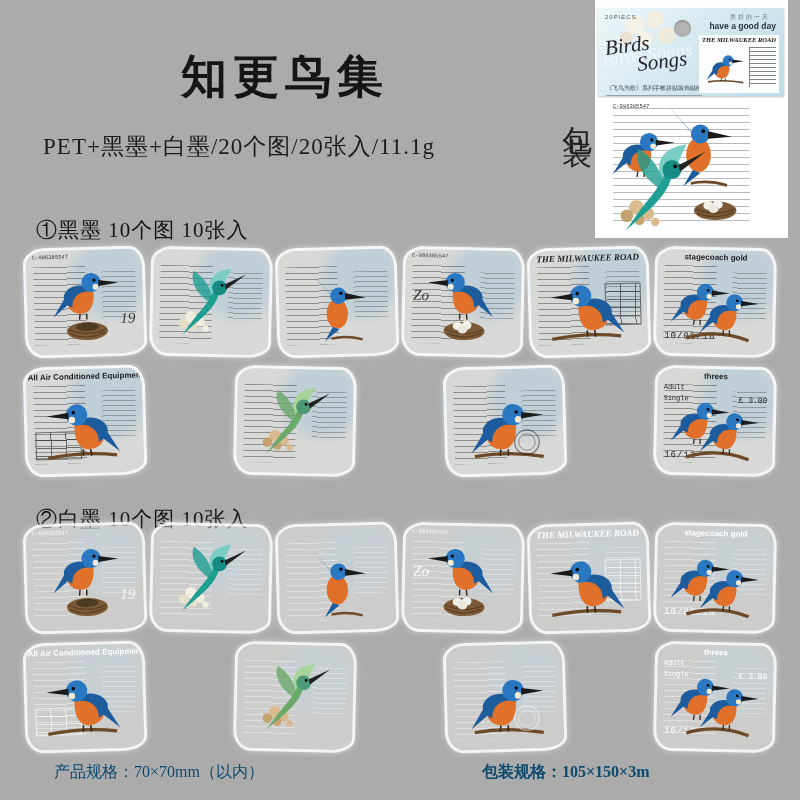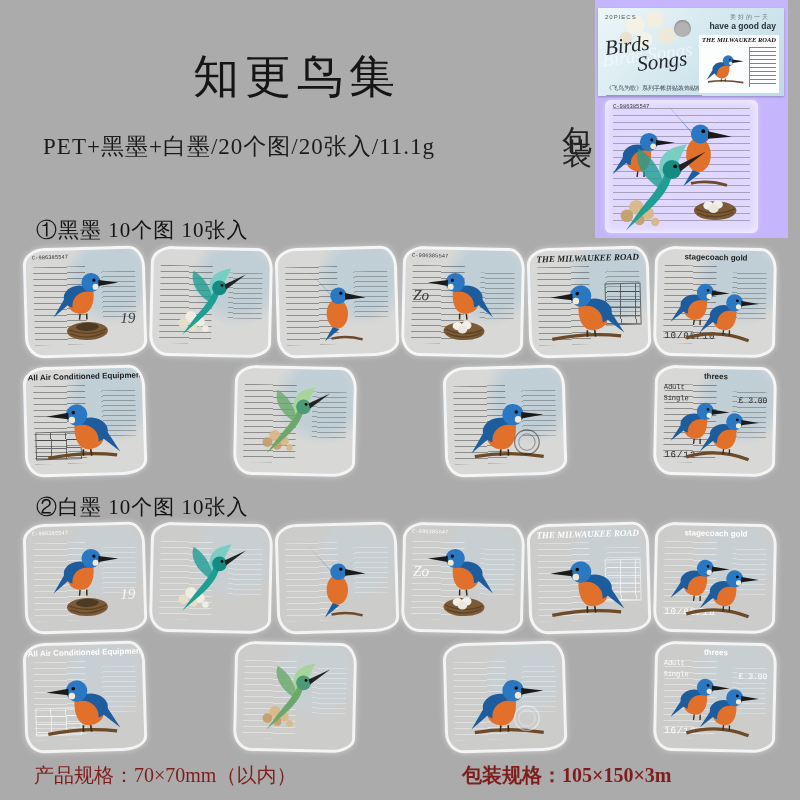--- a/index.html
+++ b/index.html
@@ -5,30 +5,30 @@
   html,body{margin:0;padding:0;}
   body{
     width:800px;height:800px;position:relative;overflow:hidden;
     background:#ababab;
     font-family:"Liberation Serif", serif;
     color:#1b1b1b;
   }
   
   .page-title{
     position:absolute;top:46px;left:0;width:570px;text-align:center;
-    font-size:46px;font-weight:normal;letter-spacing:6px;color:#151515;margin-left:12px;
+    font-size:46px;font-weight:bold;letter-spacing:6px;color:#151515;
   }
   .page-subtitle{
     position:absolute;top:131px;left:0;width:478px;text-align:center;
     font-size:23px;color:#1c1c1c;letter-spacing:1px;
   }
   
   .package-photo{
     position:absolute;left:595px;top:0;width:193px;height:238px;
-    background:#c4b5fd;
+    background:#ffffff;
   }
   .package-side-label{
     position:absolute;left:556px;top:102px;
     writing-mode:vertical-rl;font-size:30px;letter-spacing:12px;color:#222;
   }
   .pkg-card{
     position:absolute;left:3px;top:8px;width:186px;height:88px;
     background:linear-gradient(135deg,#eef6f7 0%,#d9ebf1 40%,#bedbe7 100%);
     box-shadow:0 1px 2px rgba(0,0,0,.25);
   }
@@ -95,21 +95,21 @@
   .pkg-sheet-code{
     position:absolute;left:8px;top:3px;font-size:5.5px;color:#333;
     font-family:"Liberation Mono",monospace;
   }
   .pkg-sheet svg{position:absolute;left:0;top:0;}
   
   .section-label{
     position:absolute;left:36px;font-size:21px;color:#141414;letter-spacing:1px;
   }
   #label-black{top:216px;}
-  #label-white{top:493px;}
+  #label-white{top:505px;}
   .grid{
     position:absolute;left:24px;width:752px;
     display:flex;flex-wrap:wrap;justify-content:space-between;row-gap:9px;
   }
   #grid-black{top:247px;}
   #grid-white{top:523px;}
   
   .sticker{width:122px;height:110px;position:relative;color:#1e1e1e;}
   .sticker.white{color:#ffffff;}
   .paper{
@@ -168,21 +168,21 @@
     border:1px solid currentColor;
     background-image:
       linear-gradient(to right,transparent 0 14px,currentColor 14px 15px,transparent 15px 29px,currentColor 29px 30px,transparent 30px),
       repeating-linear-gradient(to bottom,transparent 0 7px,currentColor 7px 8px);
   }
   .minitable.right{left:auto;right:6px;bottom:auto;top:34px;width:34px;height:40px;}
   .bird{
     position:absolute;left:50%;top:54%;transform:translate(-50%,-50%);
   }
   
-  .footer-spec{position:absolute;top:762px;font-size:20px;color:#7f1d1d;}
+  .footer-spec{position:absolute;top:762px;font-size:16px;color:#0c4a6e;margin-left:20px;}
   #spec-product{left:34px;}
   #spec-package{left:462px;font-weight:bold;}
 </style>
 </head>
 <body>
 
 <div>
 
   <div class="page-title">知更鸟集</div>
   <div class="page-subtitle">PET+黑墨+白墨/20个图/20张入/11.1g</div>

